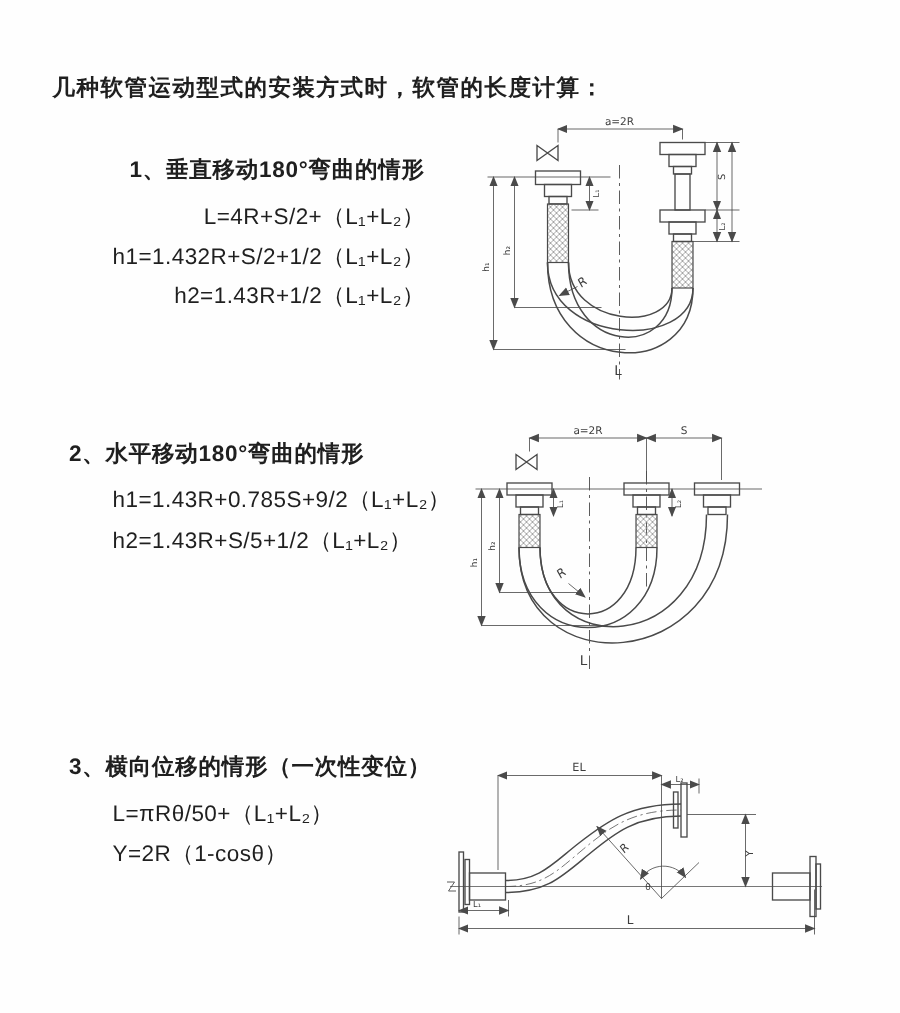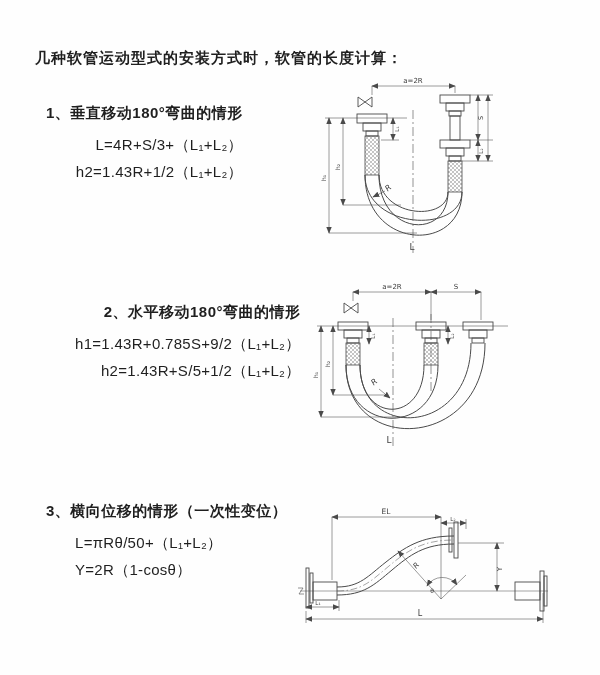--- a/index.html
+++ b/index.html
@@ -7,42 +7,43 @@
     width:600px;height:675px;position:relative;background:#fefefe;
     font-family:"Liberation Sans","DejaVu Sans",sans-serif;
     color:#1f1f1f;overflow:hidden;
   }
   .page-title{
     position:absolute;left:35px;top:22px;
     font-size:15px;font-weight:bold;letter-spacing:1px;white-space:nowrap;margin-top:27px;
   }
   .section{position:absolute;left:46px;}
   #section-1{top:104px;text-align:right;}
-  #section-2{top:303px;text-align:right;}
+  #section-2{top:293px;}
   #section-3{top:502px;}
   .section-heading{font-size:15px;font-weight:bold;letter-spacing:0.5px;white-space:nowrap;}
   .formulas{margin:9px 0 0 29px;}
   .formula{font-size:15px;font-weight:500;line-height:26.5px;letter-spacing:0.3px;white-space:nowrap;}
   .diagram{position:absolute;}
   #diagram-1{left:315px;top:70px;}
   #diagram-2{left:313px;top:278px;}
   #diagram-3{left:298px;top:503px;}
   svg{display:block;}
   svg text{fill:#3d3d3d;font-family:"DejaVu Sans",sans-serif;}
   .cad{stroke:#4a4a4a;fill:none;}
 </style>
 </head>
 <body>
 
 <div class="page-title">几种软管运动型式的安装方式时，软管的长度计算：</div>
 
 <div class="section" id="section-1">
   <div class="section-heading">1、垂直移动180°弯曲的情形</div>
   <div class="formulas">
-    <div class="formula">L=4R+S/3+（L₁+L₂）</div>
+    <div class="formula">L=4R+S/2+（L₁+L₂）</div>
+    <div class="formula">h1=1.432R+S/2+1/2（L₁+L₂）</div>
     <div class="formula">h2=1.43R+1/2（L₁+L₂）</div>
   </div>
 </div>
 
 <div class="section" id="section-2">
   <div class="section-heading">2、水平移动180°弯曲的情形</div>
   <div class="formulas">
     <div class="formula">h1=1.43R+0.785S+9/2（L₁+L₂）</div>
     <div class="formula">h2=1.43R+S/5+1/2（L₁+L₂）</div>
   </div>

